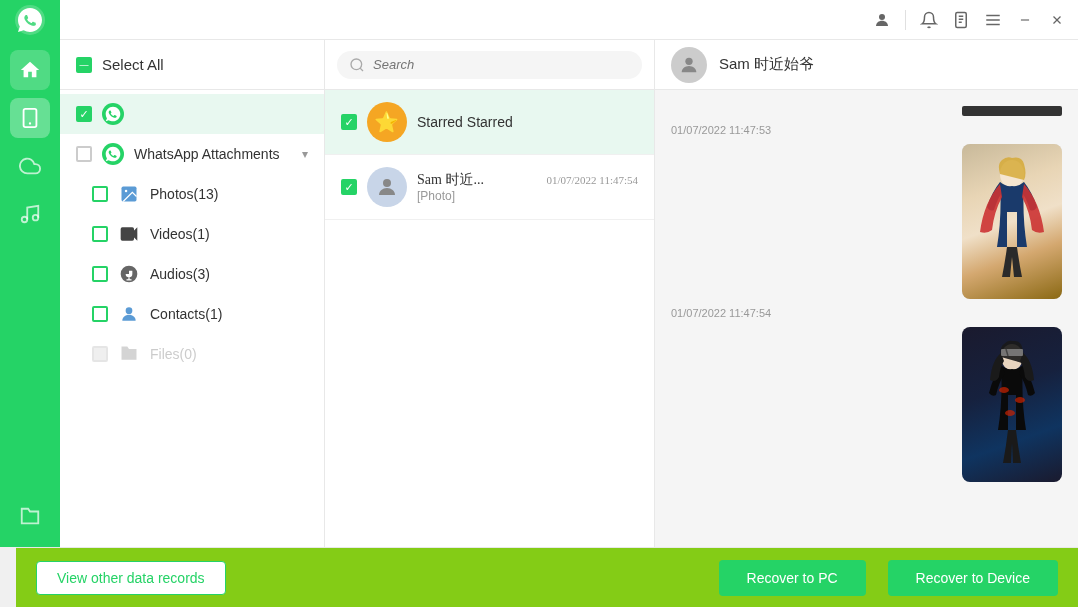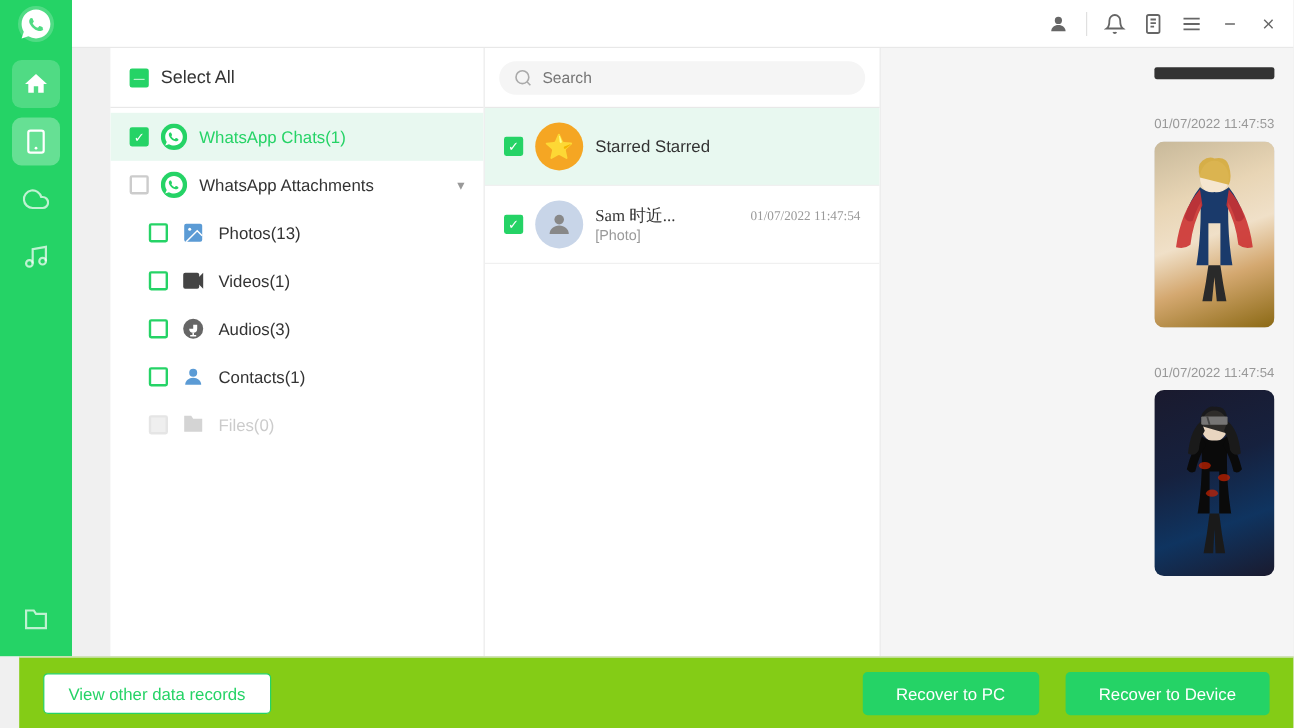--- a/index.html
+++ b/index.html
@@ -67,27 +67,26 @@
       justify-content: center;
       border-radius: 8px;
       cursor: pointer;
       color: rgba(255,255,255,0.8);
     }
     .nav-icon.active { background: rgba(255,255,255,0.2); color: #fff; }
     .nav-spacer { flex: 1; }
 
     
     .sidebar {
-      width: 312px;
+      width: 265px;
       background: #fff;
       border-right: 1px solid #e8e8e8;
       display: flex;
       flex-direction: column;
       flex-shrink: 0;
-      margin-left: 32px;
     }
     .sidebar-header {
       height: 50px;
       display: flex;
       align-items: center;
       padding: 0 16px;
       border-bottom: 1px solid #e8e8e8;
       gap: 10px;
     }
     .sidebar-items {
@@ -155,20 +154,21 @@
       padding: 6px 12px;
       gap: 8px;
     }
     .search-input-wrap input {
       border: none;
       background: transparent;
       outline: none;
       font-size: 13px;
       color: #0369a1;
       flex: 1;
+      font-style: italic;
     }
     .chat-list { flex: 1; overflow-y: auto; }
     .chat-item {
       display: flex;
       align-items: center;
       padding: 12px 16px;
       gap: 10px;
       cursor: pointer;
       border-bottom: 1px solid #f0f0f0;
     }
@@ -232,21 +232,21 @@
 
     .message-area {
       flex: 1;
       overflow-y: auto;
       padding: 16px;
       display: flex;
       flex-direction: column;
       align-items: flex-end;
       gap: 8px;
     }
-    .message-timestamp { font-size: 11px; color: #999; text-align: right; width: 100%; margin-top: 24px; }
+    .message-timestamp { font-size: 11px; color: #999; text-align: left; width: 100%; }
     .message-image {
       width: 100px;
       height: 155px;
       border-radius: 8px;
       overflow: hidden;
       background: #ddd;
     }
 
     
     .footer {
@@ -391,21 +391,20 @@
     <div class="sidebar-items">
 
       <div class="sidebar-item active">
         <div class="checkbox checked"></div>
         <div class="item-icon">
           <svg width="22" height="22" viewBox="0 0 24 24">
             <circle cx="12" cy="12" r="12" fill="#25d366"></circle>
             <path d="M12 4C7.6 4 4 7.6 4 12c0 1.8.5 3.4 1.4 4.8L4 20l3.4-1.3C8.7 19.5 10.3 20 12 20c4.4 0 8-3.6 8-8s-3.6-8-8-8zm4.1 11c-.2.5-1.1 1-1.6 1.1-.4 0-.8.2-2.6-.5-2.2-.9-3.6-3.1-3.7-3.3-.1-.1-.9-1.1-.9-2.2s.5-1.5.7-1.7c.2-.2.4-.3.6-.3h.4c.1 0 .3 0 .5.4l.7 1.6c.1.1.1.2 0 .4-.1.1-.1.2-.2.3l-.3.4c-.1.1-.2.2-.1.4.1.2.6.9 1.2 1.5.8.7 1.5.9 1.7 1 .2.1.3.1.4-.1l.7-.8c.1-.2.3-.2.5-.1l1.4.7c.2.1.4.2.4.3.1.2.1.5-.1 1z" fill="white"></path>
           </svg>
         </div>
-        <span class="item-label active">WhatsApp Chats(1)</span>
       </div>
 
       <div class="sidebar-item">
         <div class="checkbox"></div>
         <div class="item-icon">
           <svg width="22" height="22" viewBox="0 0 24 24">
             <circle cx="12" cy="12" r="12" fill="#25d366"></circle>
             <path d="M12 4C7.6 4 4 7.6 4 12c0 1.8.5 3.4 1.4 4.8L4 20l3.4-1.3C8.7 19.5 10.3 20 12 20c4.4 0 8-3.6 8-8s-3.6-8-8-8zm4.1 11c-.2.5-1.1 1-1.6 1.1-.4 0-.8.2-2.6-.5-2.2-.9-3.6-3.1-3.7-3.3-.1-.1-.9-1.1-.9-2.2s.5-1.5.7-1.7c.2-.2.4-.3.6-.3h.4c.1 0 .3 0 .5.4l.7 1.6c.1.1.1.2 0 .4-.1.1-.1.2-.2.3l-.3.4c-.1.1-.2.2-.1.4.1.2.6.9 1.2 1.5.8.7 1.5.9 1.7 1 .2.1.3.1.4-.1l.7-.8c.1-.2.3-.2.5-.1l1.4.7c.2.1.4.2.4.3.1.2.1.5-.1 1z" fill="white"></path>
           </svg>
         </div>
@@ -506,20 +505,29 @@
             <div class="chat-name">Sam 时近...</div>
             <div class="chat-time">01/07/2022 11:47:54</div>
           </div>
           <div class="chat-preview">[Photo]</div>
         </div>
       </div>
     </div>
   </div>
 
   <div class="right-panel">
+    <div class="right-header">
+      <div class="right-header-avatar">
+        <svg width="22" height="22" viewBox="0 0 24 24" fill="#888">
+          <circle cx="12" cy="8" r="4"></circle>
+            <path d="M4 20c0-4 3.6-7 8-7s8 3 8 7"></path>
+        </svg>
+      </div>
+      <span class="right-header-name">Sam 时近始爷</span>
+    </div>
 
     <div class="message-area">
 
       <div class="dark-bar"></div>
 
       <div class="message-timestamp">01/07/2022 11:47:53</div>
 
       <div class="message-image">
         <div style="width:100%;height:100%;background:linear-gradient(160deg,#c8b99a 0%,#e8d5b5 30%,#f0e0c8 50%,#d4a870 70%,#8b6914 100%);display:flex;align-items:center;justify-content:center;position:relative;overflow:hidden;">
 

